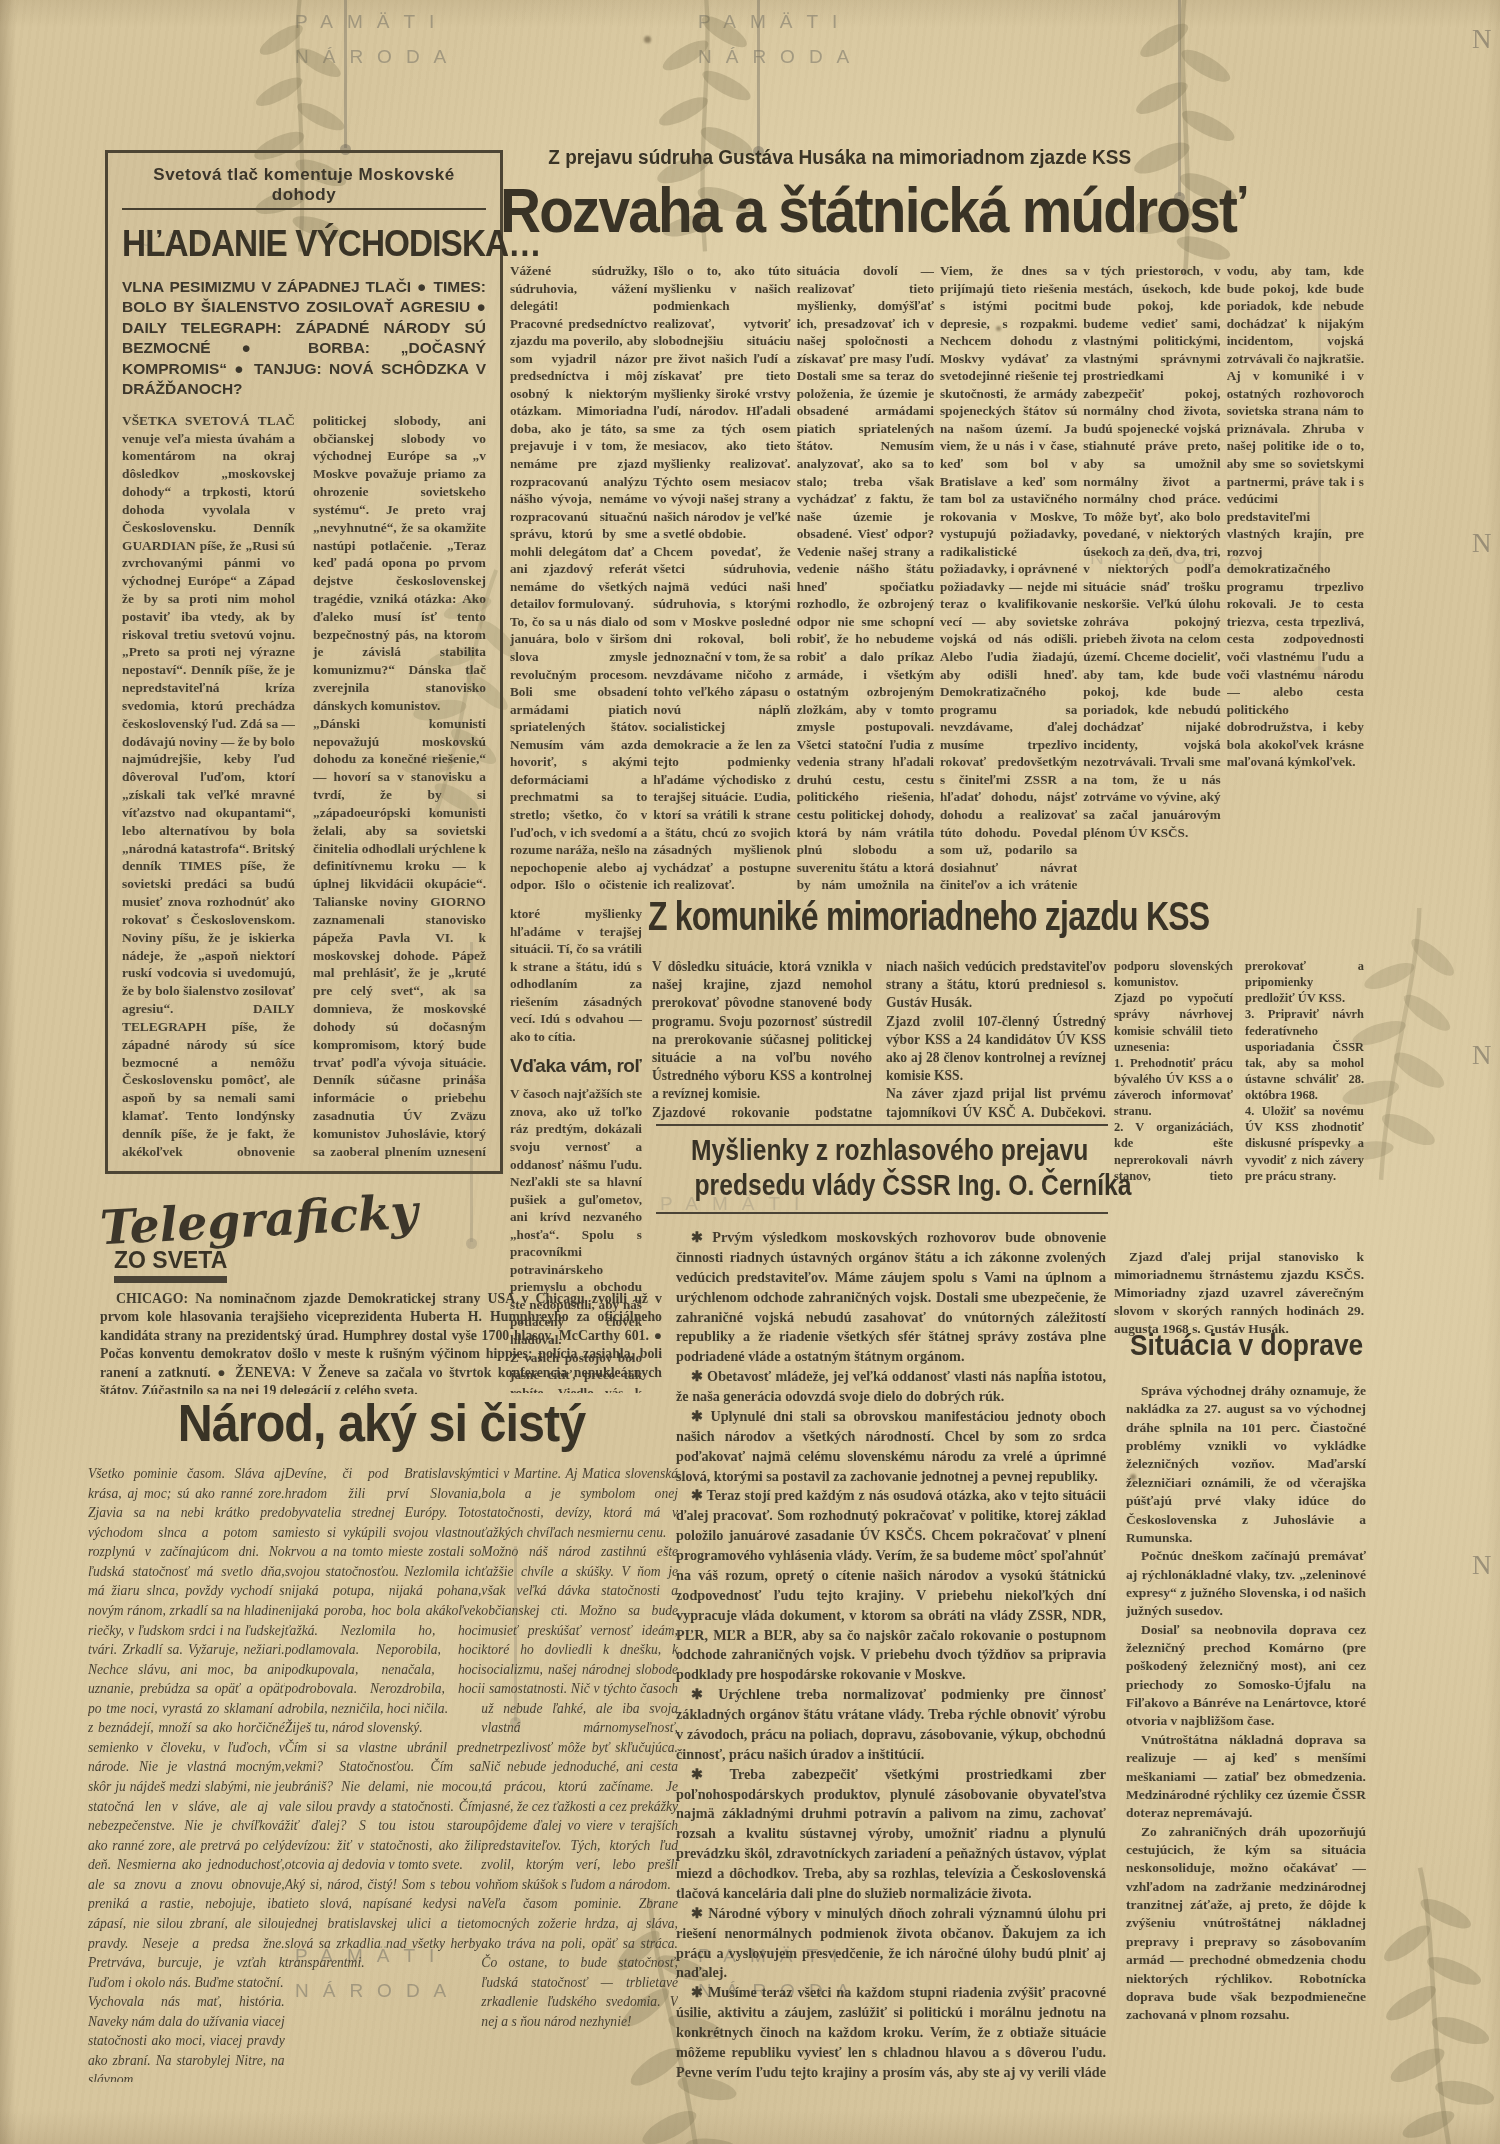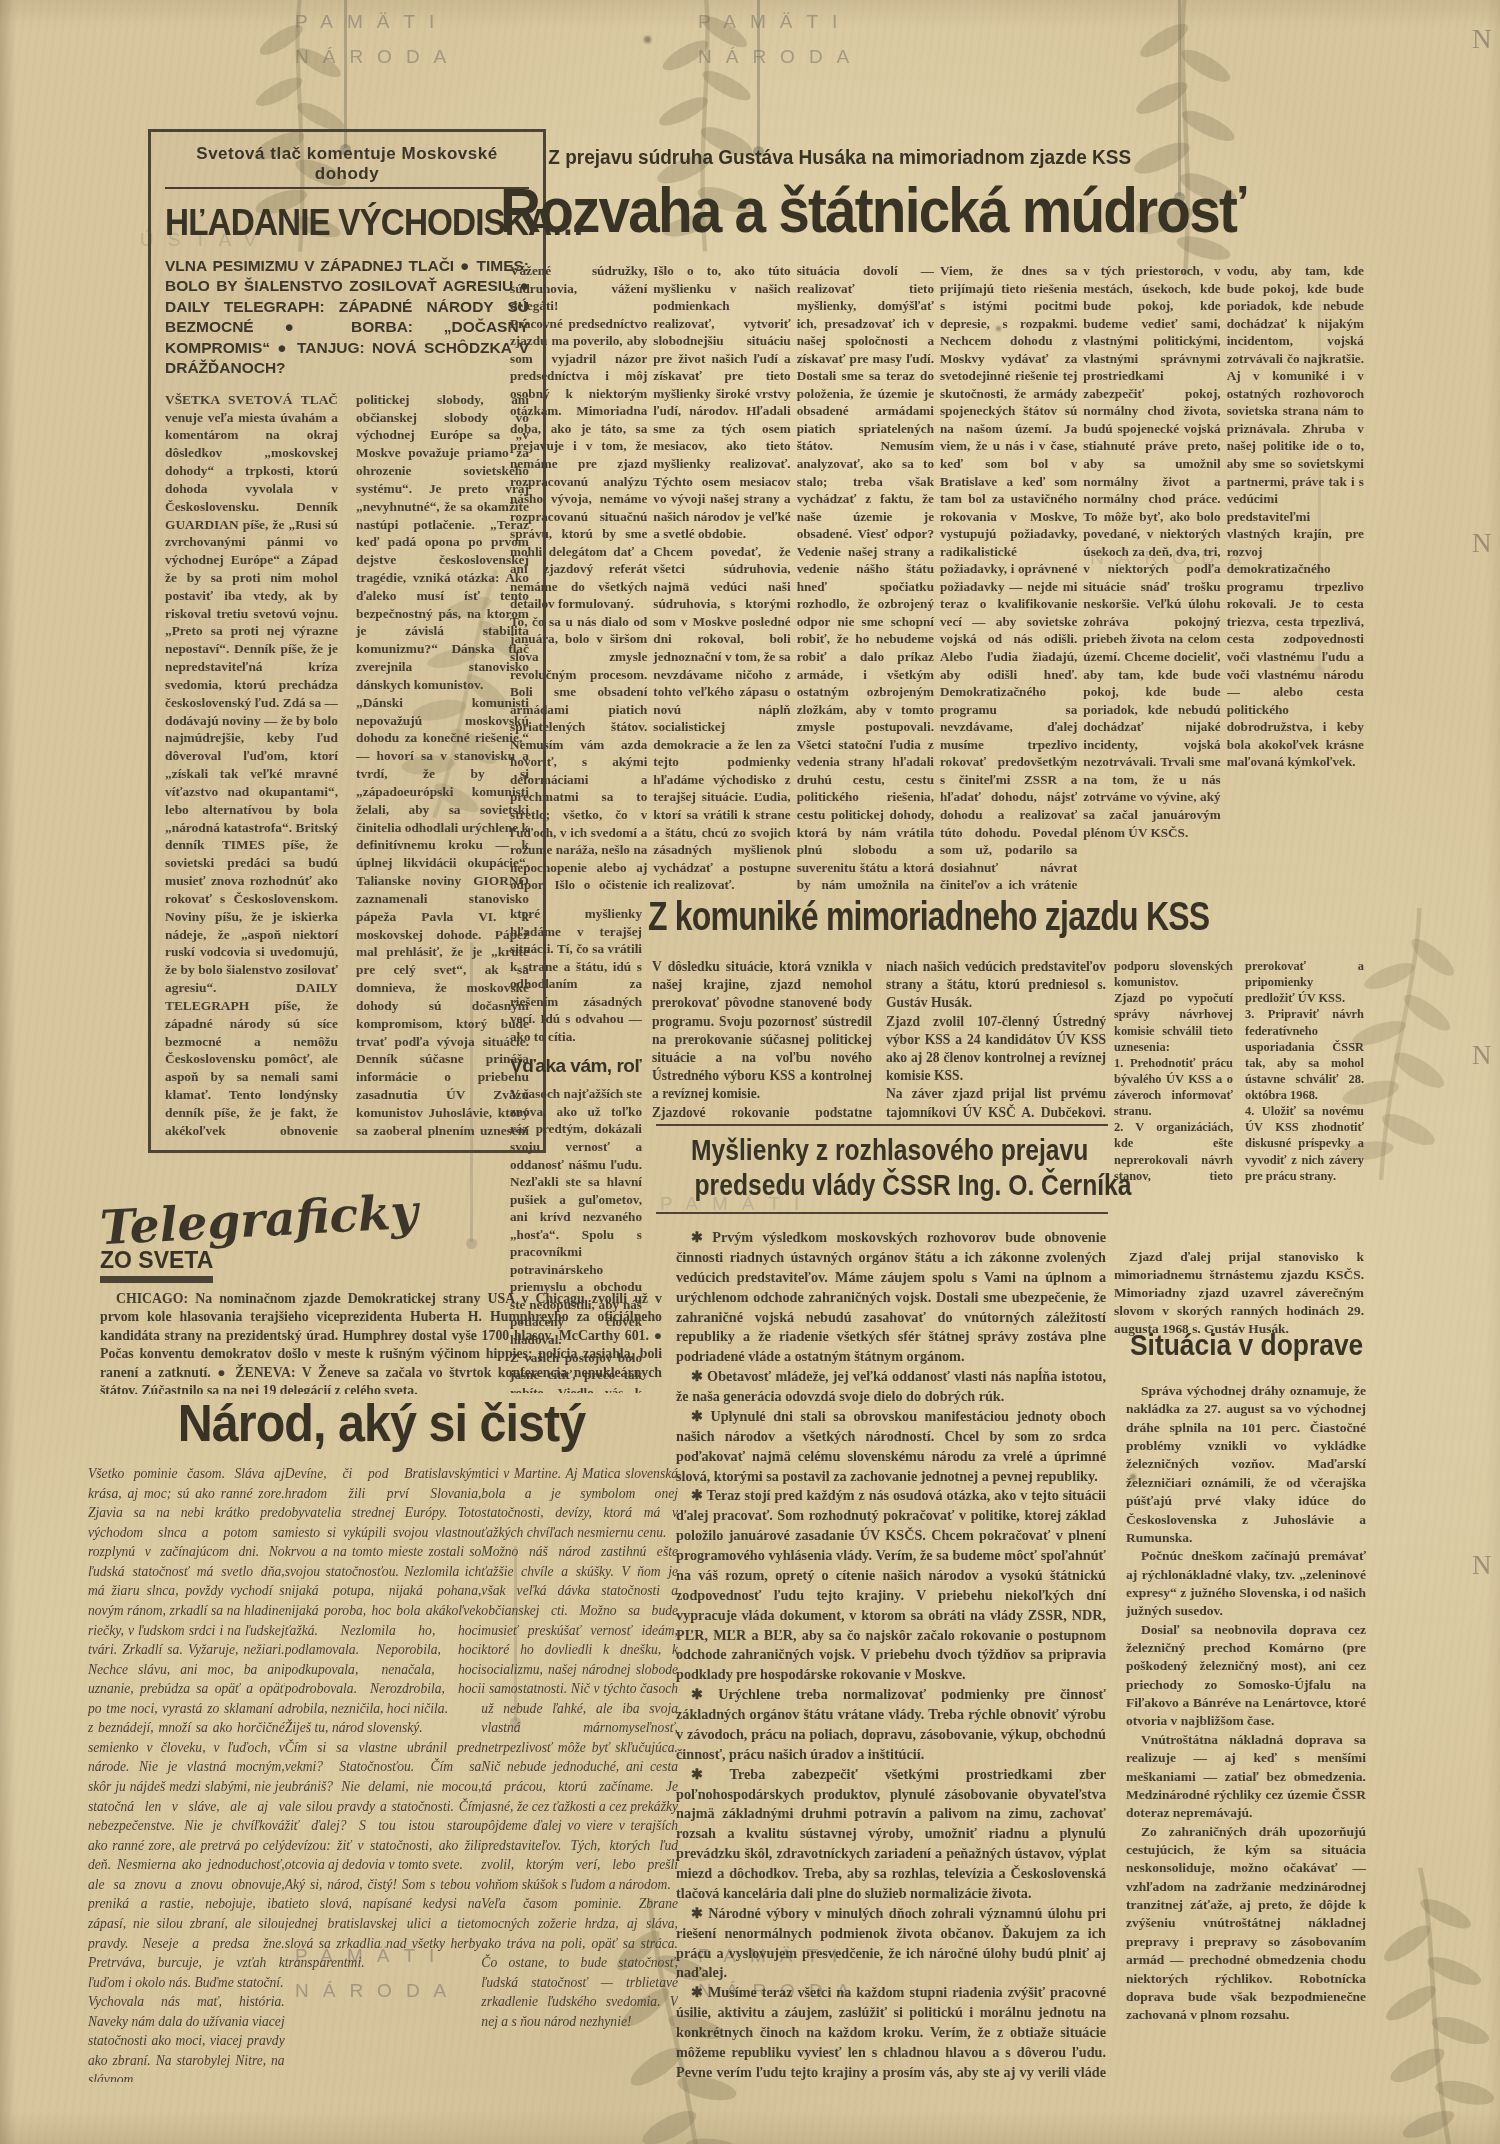--- a/index.html
+++ b/index.html
@@ -124,21 +124,21 @@
       <use href="#laurel"></use>
     </svg>
   <svg class="abs orn" style="left:1360px;top:1860px;transform:scaleX(-1) rotate(6deg);" width="150" height="300" viewBox="0 0 100 260">
       <use href="#laurel"></use>
     </svg>
 
   <div class="speck" style="left:644px;top:36px;width:7px;height:7px;"></div>
   <div class="speck" style="left:996px;top:326px;width:5px;height:5px;"></div>
   <div class="speck" style="left:1130px;top:1474px;width:6px;height:6px;"></div>
 
-  <div class="abs news-box" style="left:105px;top:129px;width:398px;height:1024px;margin-left:43px;">
+  <div class="abs news-box" style="left:105px;top:150px;width:398px;height:1024px;">
     <div class="ctr">
       <span class="box-kicker">Svetová tlač komentuje Moskovské dohody</span>
     </div>
     <div class="box-headline">
       <span class="cond scale" style="transform:scaleX(.9);font-size:37px;">HĽADANIE VÝCHODISKA…</span>
     </div>
     <div class="box-subhead jus">VLNA PESIMIZMU V ZÁPADNEJ TLAČI ● TIMES: BOLO BY ŠIALENSTVO ZOSILOVAŤ AGRESIU ● DAILY TELEGRAPH: ZÁPADNÉ NÁRODY SÚ BEZMOCNÉ ● BORBA: „DOČASNÝ KOMPROMIS“ ● TANJUG: NOVÁ SCHÔDZKA V DRÁŽĎANOCH?</div>
     <div class="box-body jus pre">VŠETKA SVETOVÁ TLAČ venuje veľa miesta úvahám a komentárom na okraj dôsledkov „moskovskej dohody“ a trpkosti, ktorú dohoda vyvolala v Československu. Denník GUARDIAN píše, že „Rusi sú zvrchovanými pánmi vo východnej Európe“ a Západ že by sa proti nim mohol postaviť iba vtedy, ak by riskoval tretiu svetovú vojnu. „Preto sa proti nej výrazne nepostaví“. Denník píše, že je nepredstaviteľná kríza svedomia, ktorú prechádza československý ľud. Zdá sa — dodávajú noviny — že by bolo najmúdrejšie, keby ľud dôveroval ľuďom, ktorí „získali tak veľké mravné víťazstvo nad okupantami“, lebo alternatívou by bola „národná katastrofa“. Britský denník TIMES píše, že sovietski predáci sa budú musieť znova rozhodnúť ako rokovať s Československom. Noviny píšu, že je iskierka nádeje, že „aspoň niektorí ruskí vodcovia si uvedomujú, že by bolo šialenstvo zosilovať agresiu“. DAILY TELEGRAPH píše, že západné národy sú síce bezmocné a nemôžu Československu pomôcť, ale aspoň by sa nemali sami klamať. Tento londýnsky denník píše, že je fakt, že akékoľvek obnovenie politickej slobody, ani občianskej slobody vo východnej Európe sa „v Moskve považuje priamo za ohrozenie sovietskeho systému“. Je preto vraj „nevyhnutné“, že sa okamžite nastúpi potlačenie. „Teraz keď padá opona po prvom dejstve československej tragédie, vzniká otázka: Ako ďaleko musí ísť tento bezpečnostný pás, na ktorom je závislá stabilita komunizmu?“ Dánska tlač zverejnila stanovisko dánskych komunistov.
 „Dánski komunisti nepovažujú moskovskú dohodu za konečné riešenie,“ — hovorí sa v stanovisku a tvrdí, že by si „západoeurópski komunisti želali, aby sa sovietski činitelia odhodlali urýchlene k definitívnemu kroku — k úplnej likvidácii okupácie“. Talianske noviny GIORNO zaznamenali stanovisko pápeža Pavla VI. k moskovskej dohode. Pápež mal prehlásiť, že je „kruté pre celý svet“, ak sa domnieva, že moskovské dohody sú dočasným kompromisom, ktorý bude trvať podľa vývoja situácie. Denník súčasne prináša informácie o priebehu zasadnutia ÚV Zväzu komunistov Juhoslávie, ktorý sa zaoberal plnením uznesení desiateho plenárneho zasadnutia z piatka minulého týždňa. Toto zasadnutie označilo argumenty obsadenia ČSSR za naprosto neprijateľné. V informácii agentúry TANJUG sa uvádza, že sa v súčasnosti v našej krajine nachádza okolo 600.000 cudzích vojakov, predovšetkým ruských a nemeckých. Korešpondent tejto agentúry dodáva, že pravdepodobne do desiatich dní sa uskutoční v Drážďanoch nová schôdzka na najvyššej úrovni, a to za predstaviteľov ČSSR, ZSSR, Poľska, Maďarska, Bulharska a NDR. Hlavnou náplňou schôdzky by mali byť vzťahy medzi socialistickými štátmi vo svetle posledných udalostí v Československu. „Ľ'HUMANITÉ“ vyslovuje nádej, že sa Československo dostane z ťažkej situácie. Medzi francúzskymi komunistami však prepukla ostrá diskusia o súčasných udalostiach v Československu. Orgán maďarských komunistov NÉPSABADSÁG zdôrazňuje, že Maďarsko považovalo rozhodnutie januárového pléna ÚV KSČS za potrebné a sympatické, súčasne sa domnieva, že vraj treba bojovať proti revizionistickým a anarchistickým snahám vnútri strany. „Nebude to ľahký boj, môže byť spojený s osobnými tragédiami a nemusí sa všetkým podariť, ale vieme, že nakoniec bude korunovaný úspechom.“</div>
   </div>
@@ -214,21 +214,21 @@
     <p class="jus ind">✱ Uplynulé dni stali sa obrovskou manifestáciou jednoty oboch našich národov a všetkých národností. Chcel by som zo srdca poďakovať najmä celému slovenskému národu za vrelé a úprimné slová, ktorými sa postavil za zachovanie jednotnej a pevnej republiky.</p>
     <p class="jus ind">✱ Teraz stojí pred každým z nás osudová otázka, ako v tejto situácii ďalej pracovať. Som rozhodnutý pokračovať v politike, ktorej základ položilo januárové zasadanie ÚV KSČS. Chcem pokračovať v plnení programového vyhlásenia vlády. Verím, že sa budeme môcť spoľahnúť na váš rozum, opretý o cítenie našich národov a vysokú štátnickú zodpovednosť ľudu tejto krajiny. V priebehu niekoľkých dní vypracuje vláda dokument, v ktorom sa obráti na vlády ZSSR, NDR, PĽR, MĽR a BĽR, aby sa čo najskôr začalo rokovanie o postupnom odchode zahraničných vojsk. V priebehu dvoch týždňov sa pripravia podklady pre hospodárske rokovanie v Moskve.</p>
     <p class="jus ind">✱ Urýchlene treba normalizovať podmienky pre činnosť základných orgánov štátu vrátane vlády. Treba rýchle obnoviť výrobu v závodoch, prácu na poliach, dopravu, zásobovanie, výkup, obchodnú činnosť, prácu našich úradov a inštitúcií.</p>
     <p class="jus ind">✱ Treba zabezpečiť všetkými prostriedkami zber poľnohospodárskych produktov, plynulé zásobovanie obyvateľstva najmä základnými druhmi potravín a palivom na zimu, zachovať rozsah a kvalitu sústavnej výroby, umožniť riadnu a plynulú prevádzku škôl, zdravotníckych zariadení a peňažných ústavov, výplat miezd a dôchodkov. Treba, aby sa rozhlas, televízia a Československá tlačová kancelária dali plne do služieb normalizácie života.</p>
     <p class="jus ind">✱ Národné výbory v minulých dňoch zohrali významnú úlohu pri riešení nenormálnych podmienok života občanov. Ďakujem za ich prácu a vyslovujem presvedčenie, že ich náročné úlohy budú plniť aj naďalej.</p>
     <p class="jus ind">✱ Musíme teraz všetci na každom stupni riadenia zvýšiť pracovné úsilie, aktivitu a záujem, zaslúžiť si politickú i morálnu jednotu na konkrétnych činoch na každom kroku. Verím, že z obtiaže situácie môžeme republiku vyviesť len s chladnou hlavou a s dôverou ľudu. Pevne verím ľudu tejto krajiny a prosím vás, aby ste aj vy verili vláde a poskytovali jej dôveru v zložitých situáciách, ktoré nás čakajú.</p>
   </div>
 
   <div class="abs" style="left:100px;top:1192px;width:420px;height:96px;">
     <span style="display:inline-block;font-family:'DejaVu Serif',serif;font-style:italic;font-weight:bold;font-size:47px;transform:rotate(-3deg);color:#3c362a;">Telegraficky</span>
-    <span class="cond" style="display:inline-block;font-size:23px;border-bottom:7px solid #4a4336;padding-bottom:2px;vertical-align:14px;">ZO SVETA</span>
+    <span class="cond" style="display:inline-block;font-size:23px;border-bottom:7px solid #4a4336;padding-bottom:2px;margin-left:14px;vertical-align:14px;">ZO SVETA</span>
   </div>
   <div class="abs jus bserif" style="left:100px;top:1290px;width:562px;height:104px;overflow:hidden;font-size:13.8px;line-height:1.34;text-indent:16px;">CHICAGO: Na nominačnom zjazde Demokratickej strany USA v Chicagu zvolili už v prvom kole hlasovania terajšieho viceprezidenta Huberta H. Humphreyho za oficiálneho kandidáta strany na prezidentský úrad. Humphrey dostal vyše 1700 hlasov, McCarthy 601. ● Počas konventu demokratov došlo v meste k rušným výčinom hippies; polícia zasiahla, boli ranení a zatknutí. ● ŽENEVA: V Ženeve sa začala vo štvrtok konferencia nenukleárnych štátov. Zúčastnilo sa na nej 19 delegácií z celého sveta.</div>
 
   <div class="abs ctr" style="left:100px;top:1394px;width:562px;">
     <span class="cond scale" style="transform:scaleX(.95);transform-origin:center;font-size:51px;letter-spacing:-1px;">Národ, aký si čistý</span>
   </div>
   <div class="abs" style="left:88px;top:1464px;width:590px;height:618px;display:flex;">
     <div class="jus pre" style="flex:1;overflow:hidden;font-style:italic;font-size:13.6px;line-height:1.44;color:#463f31;">Všetko pominie časom. Sláva aj krása, aj moc; sú ako ranné zore. Zjavia sa na nebi krátko pred východom slnca a potom sa rozplynú v začínajúcom dni. No ľudská statočnosť má svetlo dňa, má žiaru slnca, povždy vychodí s novým ránom, zrkadlí sa na hladine riečky, v ľudskom srdci i na ľudskej tvári. Zrkadlí sa. Vyžaruje, nežiari. Nechce slávu, ani moc, ba ani uznanie, prebúdza sa opäť a opäť po tme noci, vyrastá zo sklamaní a z beznádejí, množí sa ako horčičné semienko v človeku, v ľuďoch, v národe. Nie je vlastná mocným, skôr ju nájdeš medzi slabými, nie je statočná len v sláve, ale aj v nebezpečenstve. Nie je chvíľková ako ranné zore, ale pretrvá po celý deň. Nesmierna ako jednoduchosť, ale sa znovu a znovu obnovuje, preniká a rastie, nebojuje, iba zápasí, nie silou zbraní, ale silou pravdy. Neseje a predsa žne. Pretrváva, burcuje, je vzťah k ľuďom i okolo nás. Buďme statoční.
 Vychovala nás mať, história. Naveky nám dala do užívania viacej statočnosti ako moci, viacej pravdy ako zbraní. Na starobylej Nitre, na slávnom</div>
     <div class="jus pre" style="flex:1;overflow:hidden;font-style:italic;font-size:13.6px;line-height:1.44;color:#463f31;">Devíne, či pod Bratislavským hradom žili prví Slovania, obyvatelia strednej Európy. Toto miesto si vykúpili svojou vlastnou krvou a na tomto mieste zostali so svojou statočnosťou. Nezlomila ich nijaká potupa, nijaká pohana, nijaká poroba, hoc bola akákoľvek ťažká. Nezlomila ho, hoci podlamovala. Neporobila, hoci podkupovala, nenačala, hoci podrobovala. Nerozdrobila, hoci drobila, nezničila, hoci ničila.

